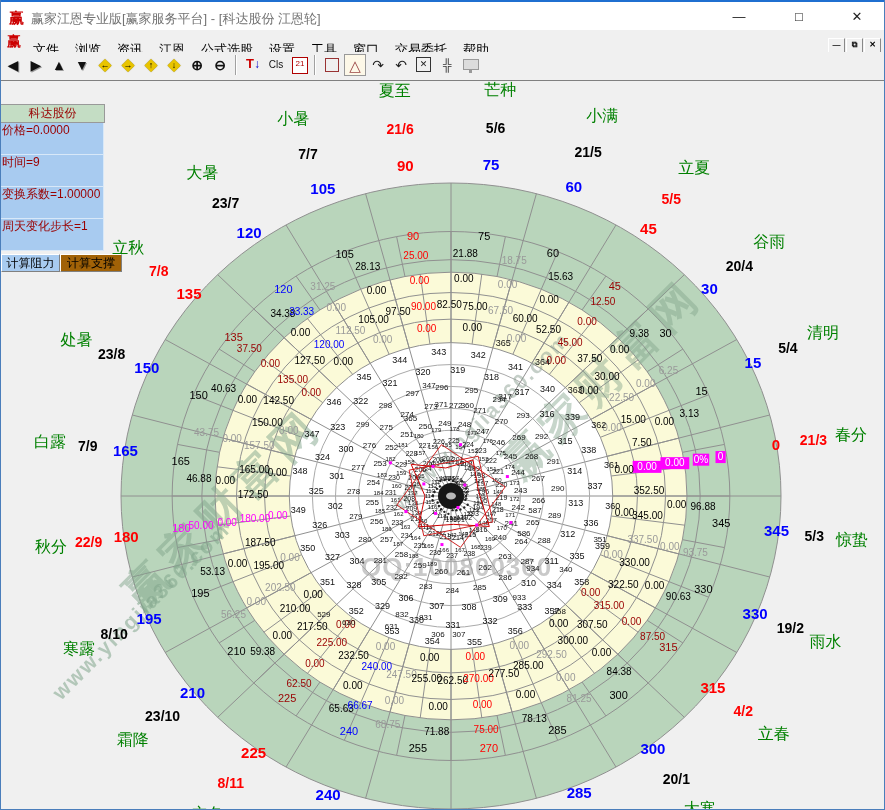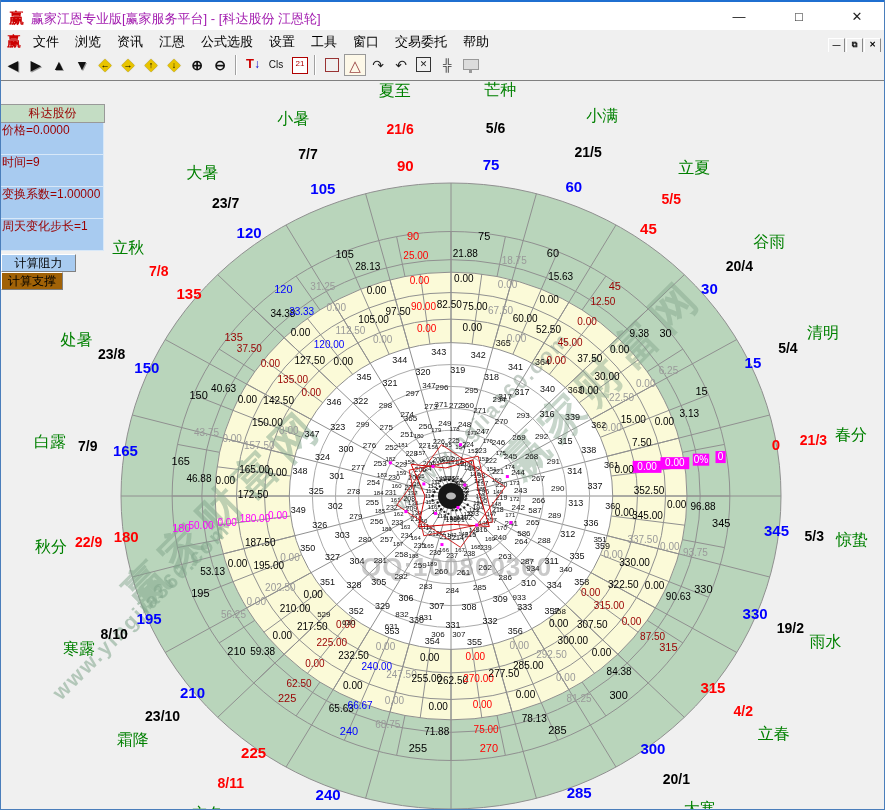--- a/index.html
+++ b/index.html
@@ -1,25 +1,25 @@
 <!DOCTYPE html>
 <html><head>
 <meta charset="utf-8">
 <style>
   html,body{margin:0;padding:0;background:#c8c8c8;font-family:"Liberation Sans",sans-serif;}
   #window{position:relative;width:885px;height:810px;background:#f0f0f0;overflow:hidden;
           border-left:1px solid #4a7ebb;border-right:1px solid #4a7ebb;border-bottom:1px solid #4a7ebb;box-sizing:border-box;}
   #titlebar{position:absolute;left:0;top:0;width:100%;height:30px;background:#ffffff;border-top:2px solid #1f6fd0;box-sizing:border-box;}
   .tb-logo{position:absolute;left:8px;top:7px;color:#cc0000;font-weight:bold;font-size:15px;font-family:"Liberation Serif",serif;}
-  #title-text{position:absolute;left:30px;top:8px;font-size:13px;color:#a21caf;}
+  #title-text{position:absolute;left:30px;top:8px;font-size:13px;color:#737373;}
   .win-ctl{position:absolute;top:4px;width:30px;height:22px;text-align:center;line-height:22px;font-size:13px;color:#222;}
   #btn-min{right:130px}#btn-max{right:70px}#btn-close{right:12px}
   #menubar{position:absolute;left:0;top:30px;width:100%;height:22px;background:#f0f0f0;}
   .menu-logo{position:absolute;left:6px;top:3px;color:#cc0000;font-weight:bold;font-size:14px;font-family:"Liberation Serif",serif;}
-  .menu-item{display:inline-block;padding:3px 8px;font-size:13px;color:#000;}
+  .menu-item{display:inline-block;padding:3px 8px;font-size:13px;color:#000;margin-top:8px;}
   #menu-items{position:absolute;left:24px;top:0;}
   #mdi-ctls{position:absolute;right:3px;top:3px;}
   .mdi-btn{display:inline-block;width:15px;height:13px;margin-left:1px;background:#f0f0f0;border:1px solid #888;
            border-top-color:#fff;border-left-color:#fff;font-size:8px;line-height:12px;text-align:center;color:#000;font-weight:bold;}
   #toolbar{position:absolute;left:0;top:52px;width:100%;height:28px;background:#f0f0f0;}
   .tool-btn{display:inline-block;position:relative;width:22px;height:22px;margin:2px 0 0 1px;text-align:center;vertical-align:top;}
   .tool-btn.active{background:#fdf8e8;border:1px solid #999;box-sizing:border-box;}
   .tb-glyph{font-size:14px;line-height:22px;color:#111;}
   .tb-nav{color:#111;text-shadow:1px 1px 0 #9a9a9a;}
   .tb-diamond{color:#e8c400;font-size:17px;line-height:22px;text-shadow:0 0 1px #7a6a00;}
@@ -39,21 +39,21 @@
   .tb-proj{position:absolute;left:4px;top:5px;width:14px;height:9px;background:#dcdcdc;border:1px solid #999;}
   .tb-proj:after{content:"";position:absolute;left:5px;top:9px;width:3px;height:4px;background:#999;}
   #canvas{position:absolute;left:0;top:80px;width:885px;height:730px;background:#f0f0f0;border-top:1px solid #808080;box-sizing:border-box;}
   #wheel-svg{position:absolute;left:0;top:0;}
   #panel{position:absolute;left:0;top:4px;width:126px;z-index:5;font-size:12px;margin-top:19px;}
   #panel-header{width:103px;height:17px;background:#c4ddc4;border:1px solid #999;border-left:none;color:#990000;text-align:center;line-height:16px;}
   .panel-row{width:103px;height:32px;background:#a8cbf0;border:1px solid #d8e8f8;border-left:none;border-top:none;color:#990000;line-height:15px;padding-left:1px;box-sizing:border-box;white-space:nowrap;overflow:hidden;}
   #panel-buttons{margin-top:3px;}
   .panel-btn{display:inline-block;height:18px;font-size:12px;color:#000;text-align:center;line-height:17px;
              border:1px solid #808080;border-top-color:#fff;border-left-color:#fff;box-sizing:border-box;}
-  #btn-resist{width:75px;background:#a8cbf0;}
+  #btn-resist{width:59px;background:#a8cbf0;}
   #btn-support{width:62px;background:#a16207;}
 </style>
 </head>
 <body>
 
 <div id="window">
   <div id="titlebar">
     <span class="tb-logo">赢</span>
     <span id="title-text">赢家江恩专业版[赢家服务平台] - [科达股份 江恩轮]</span>
     <span class="win-ctl" id="btn-min">—</span>

